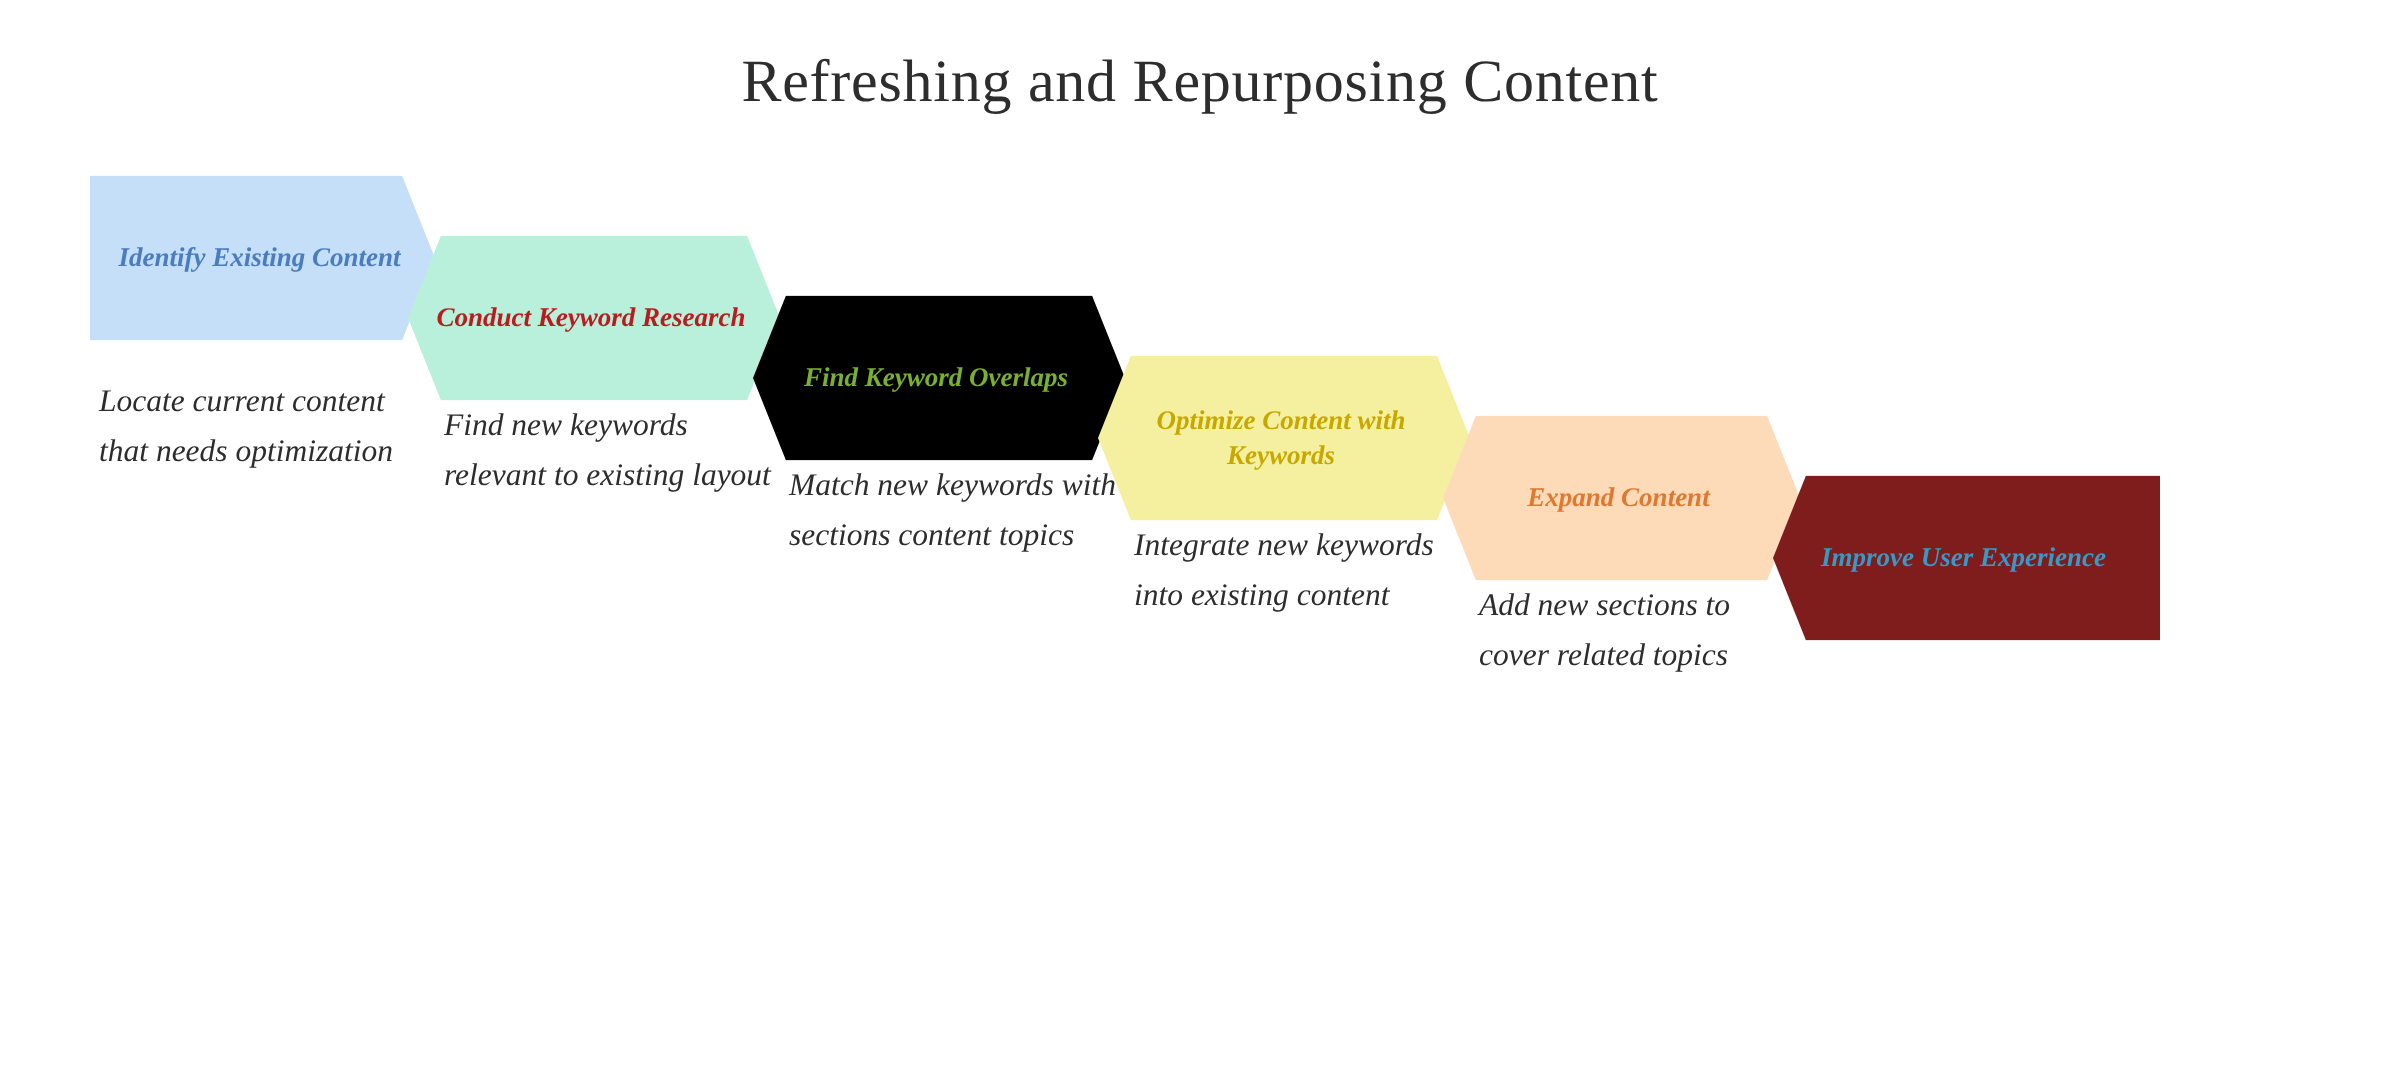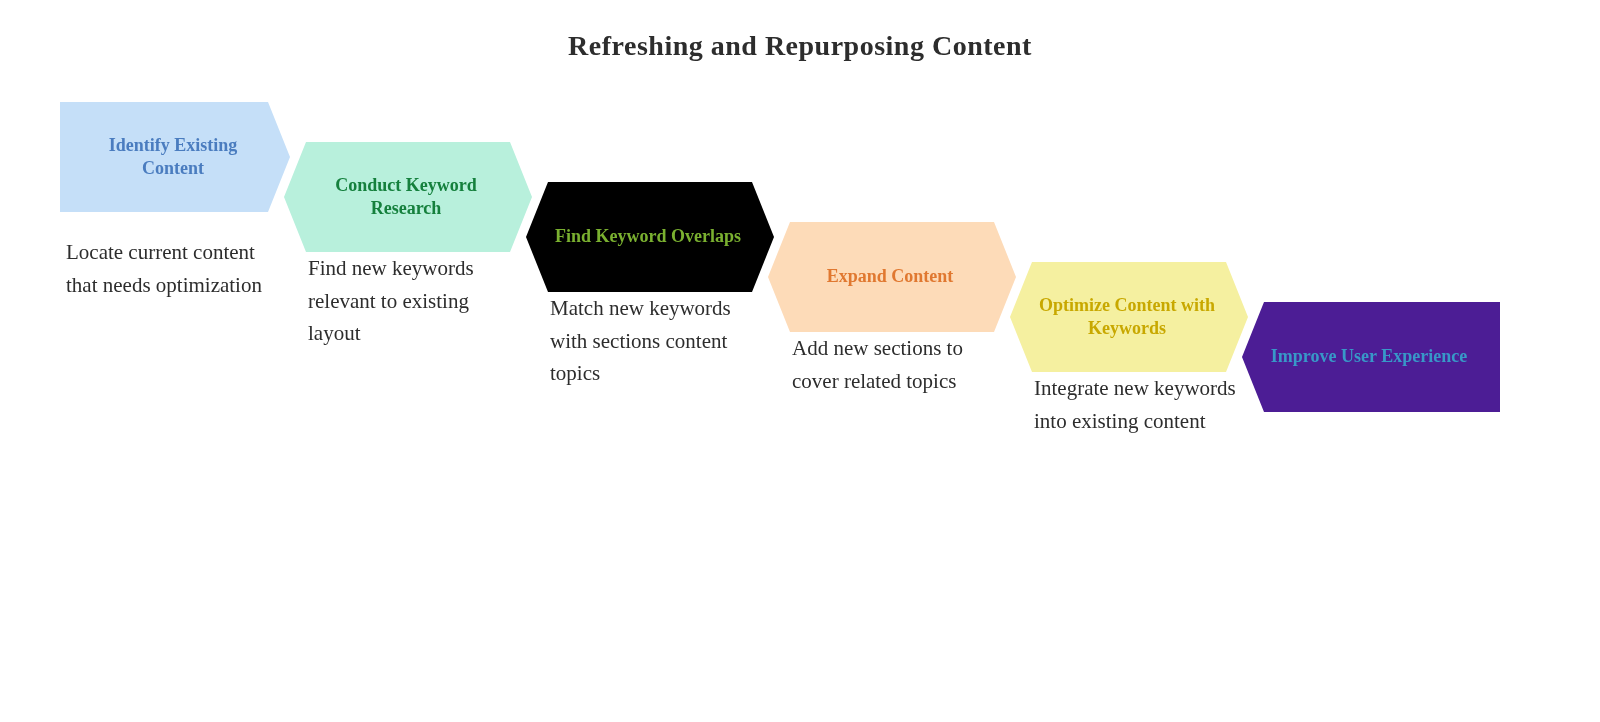--- a/index.html
+++ b/index.html
@@ -9,35 +9,36 @@
       font-family: 'Comic Sans MS', 'Chalkboard SE', 'Marker Felt', cursive;
       width: 1600px;
       min-height: 722px;
       display: flex;
       flex-direction: column;
       align-items: center;
       padding: 30px 40px 40px;
     }
 
     .page-title {
-      font-size: 28px;
-      font-weight: bold;
+      font-size: 40px;
+      font-weight: normal;
       color: #2d2d2d;
       margin-bottom: 40px;
       text-align: center;
       letter-spacing: 0.5px;
     }
 
     .diagram-container {
       display: flex;
       flex-direction: row;
       align-items: flex-start;
       width: 100%;
       padding: 0 20px;
-      gap: 12px;
+      gap: 0;
+      font-style: italic;
     }
 
     .step-column {
       display: flex;
       flex-direction: column;
       align-items: flex-start;
       flex: 1;
       min-width: 0;
     }
 
@@ -74,25 +75,25 @@
       font-weight: normal;
       color: #2d2d2d;
       line-height: 1.55;
       margin-top: 24px;
       padding: 0 6px;
       font-family: 'Comic Sans MS', 'Chalkboard SE', cursive;
     }
 
     
     .color-blue   { background: #c5dff8; color: #4a7cbf; }
-    .color-teal   { background: #b8f0dc; color: #15803d; }
+    .color-teal   { background: #b8f0dc; color: #b91c1c; }
     .color-yellow-green { background: #000000; color: #7ab030; }
     .color-yellow { background: #f5f0a0; color: #c8a800; }
     .color-peach  { background: #fddbb8; color: #e07830; }
-    .color-sky    { background: #4c1d95; color: #3898c8; }
+    .color-sky    { background: #7f1d1d; color: #3898c8; }
 
     
     .step-column:not(:first-child) .arrow-shape {
       margin-left: -18px;
       width: calc(100% + 18px);
     }
 
     
     .step-column:nth-child(1) { max-width: 230px; }
     .step-column:nth-child(2) { max-width: 230px; }
@@ -129,23 +130,23 @@
     </div>
     <div class="step-column">
       <div class="arrow-shape color-teal middle">Conduct Keyword Research</div>
       <div class="step-desc">Find new keywords relevant to existing layout</div>
     </div>
     <div class="step-column">
       <div class="arrow-shape color-yellow-green middle">Find Keyword Overlaps</div>
       <div class="step-desc">Match new keywords with sections content topics</div>
     </div>
     <div class="step-column">
+      <div class="arrow-shape color-yellow middle">Optimize Content with Keywords</div>
+      <div class="step-desc">Integrate new keywords into existing content</div>
+    </div>
+    <div class="step-column">
       <div class="arrow-shape color-peach middle">Expand Content</div>
       <div class="step-desc">Add new sections to cover related topics</div>
-    </div>
-    <div class="step-column">
-      <div class="arrow-shape color-yellow middle">Optimize Content with Keywords</div>
-      <div class="step-desc">Integrate new keywords into existing content</div>
     </div>
     <div class="step-column">
       <div class="arrow-shape color-sky last">Improve User Experience</div>
     </div>
   </div>
 
 </body></html>

